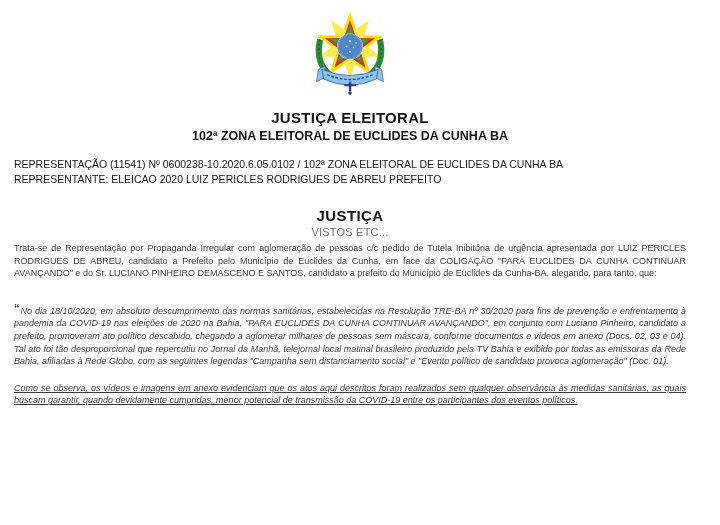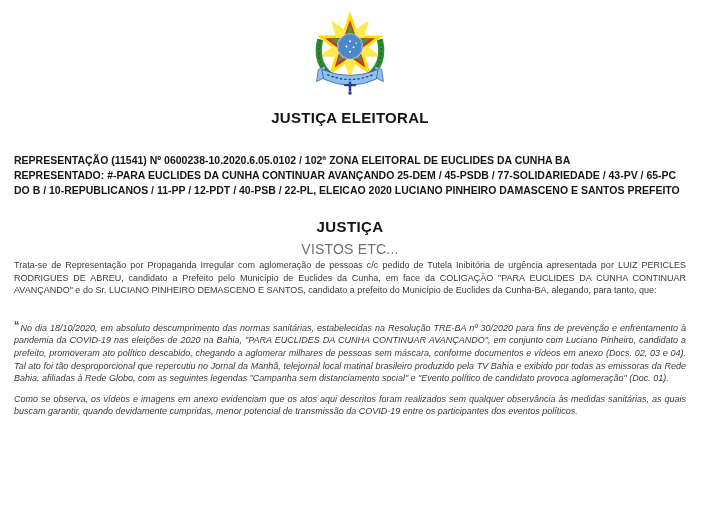--- a/index.html
+++ b/index.html
@@ -31,55 +31,55 @@
   }
   .zone-title {
     margin-top: 3px;
     text-align: center;
     font-size: 12.5px;
     line-height: 14px;
     font-weight: bold;
     color: #141414;
   }
   .case-block {
-    margin-top: 27px;
+    margin-top: 14px;
     font-size: 10.5px;
-    font-weight: bold;
+    font-weight: normal;
     line-height: 15px;
     color: #161616;
   }
   .decision-title {
     margin-top: 20px;
     text-align: center;
     font-size: 15px;
     line-height: 17px;
     font-weight: bold;
     color: #141414;
     letter-spacing: 0.4px;
   }
   .vistos {
-    margin-top: 9px;
+    margin-top: 3px;
     text-align: center;
-    font-size: 14px;
+    font-size: 11px;
     line-height: 11px;
     color: #6e6e6e;
     letter-spacing: 0.2px;
   }
   .body-text {
     font-size: 9px;
     line-height: 12.6px;
     text-align: justify;
     color: #3a3a3a;
   }
   .intro-para { margin-top: 4px; }
   .quote-para {
     margin-top: 22px;
     font-style: italic;
   }
-  .quote-para + .quote-para { margin-top: 8px; }
+  .quote-para + .quote-para { margin-top: 14px; text-decoration: underline; }
   .quote-mark {
     font-weight: bold;
     font-style: normal;
     font-size: 11px;
     vertical-align: 2px;
     margin-right: 1px;
   }
 </style>
 </head>
 <body>
@@ -113,24 +113,25 @@
       <path d="M18,74 Q50,88 82,74 L80,85 Q50,99 20,85 Z" fill="#8FC0EC" stroke="#2C5FA8" stroke-width="0.9"></path>
       <path d="M24,80 Q50,91 76,80" stroke="#1F4FA0" stroke-width="1.6" fill="none" stroke-dasharray="3 2"></path>
 
       <rect x="48.6" y="88" width="2.8" height="11" fill="#2B3F8C"></rect>
       <rect x="43" y="90.5" width="14" height="2.6" rx="1.2" fill="#2B3F8C"></rect>
       <circle cx="50" cy="101" r="2" fill="#2B3F8C"></circle>
     </svg>
   </div>
 
   <div class="court-title">JUSTIÇA ELEITORAL</div>
+  <div class="zone-title">102ª ZONA ELEITORAL DE EUCLIDES DA CUNHA BA</div>
 
   <div class="case-block">
     <div>REPRESENTAÇÃO (11541) Nº 0600238-10.2020.6.05.0102 / 102ª ZONA ELEITORAL DE EUCLIDES DA CUNHA BA</div>
-    <div>REPRESENTADO: #-PARA EUCLIDES DA CUNHA CONTINUAR AVANÇANDO 25-DEM / 45-PSDB / 77-SOLIDARIEDADE / 43-PV / 65-PC DO B / 10-REPUBLICANOS / 11-PP / 12-PDT / 40-PSB / 22-PL, ELEICAO 2020 LUCIANO PINHEIRO DAMASCENO E SANTOS PREFEITO</div>
+    <div>REPRESENTANTE: ELEICAO 2020 LUIZ PERICLES RODRIGUES DE ABREU PREFEITO</div>
   </div>
 
   <div class="decision-title">JUSTIÇA</div>
   <div class="vistos">VISTOS ETC...</div>
 
   <div class="body-text intro-para">Trata-se de Representação por Propaganda Irregular com aglomeração de pessoas c/c pedido de Tutela Inibitória de urgência apresentada por LUIZ PERICLES RODRIGUES DE ABREU, candidato a Prefeito pelo Município de Euclides da Cunha, em face da COLIGAÇÃO "PARA EUCLIDES DA CUNHA CONTINUAR AVANÇANDO" e do Sr. LUCIANO PINHEIRO DEMASCENO E SANTOS, candidato a prefeito do Município de Euclides da Cunha-BA, alegando, para tanto, que:</div>
 
   <div class="body-text quote-para"><span class="quote-mark">“</span><span>No dia 18/10/2020, em absoluto descumprimento das normas sanitárias, estabelecidas na Resolução TRE-BA nº 30/2020 para fins de prevenção e enfrentamento à pandemia da COVID-19 nas eleições de 2020 na Bahia, "PARA EUCLIDES DA CUNHA CONTINUAR AVANÇANDO", em conjunto com Luciano Pinheiro, candidato a prefeito, promoveram ato político descabido, chegando a aglomerar milhares de pessoas sem máscara, conforme documentos e vídeos em anexo (Docs. 02, 03 e 04). Tal ato foi tão desproporcional que repercutiu no Jornal da Manhã, telejornal local matinal brasileiro produzido pela TV Bahia e exibido por todas as emissoras da Rede Bahia, afiliadas à Rede Globo, com as seguintes legendas "Campanha sem distanciamento social" e "Evento político de candidato provoca aglomeração" (Doc. 01).</span></div>
 
   <div class="body-text quote-para">Como se observa, os vídeos e imagens em anexo evidenciam que os atos aqui descritos foram realizados sem qualquer observância às medidas sanitárias, as quais buscam garantir, quando devidamente cumpridas, menor potencial de transmissão da COVID-19 entre os participantes dos eventos políticos.</div>

